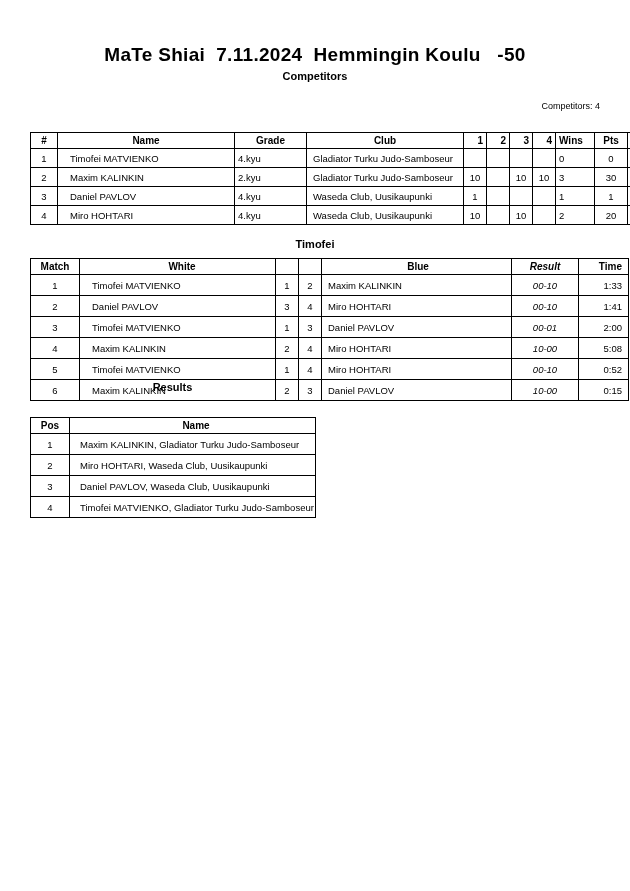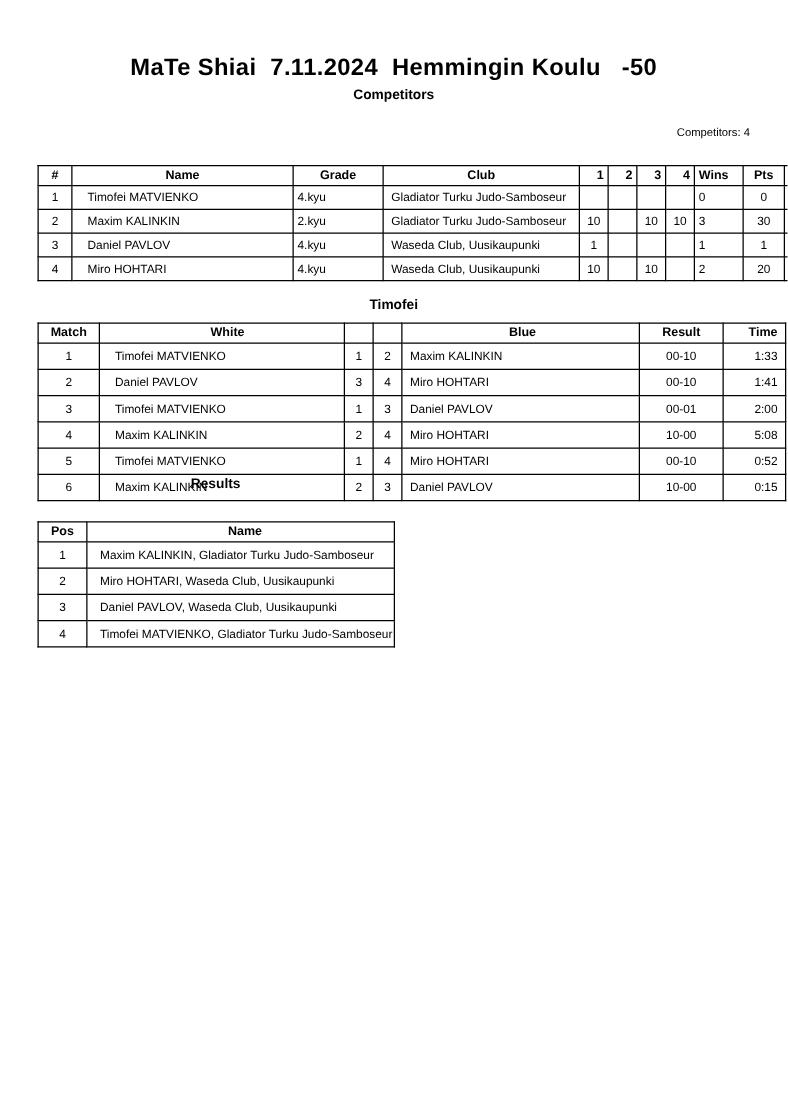--- a/index.html
+++ b/index.html
@@ -92,21 +92,21 @@
     left: 30px;
     top: 214px;
     width: 530px;
     table-layout: fixed;
   }
   #matches-table .m-match { width: 42px; text-align: center; }
   #matches-table .m-white { width: 180px; text-align: left; padding-left: 12px; }
   #matches-table .m-s1 { width: 16px; text-align: center; }
   #matches-table .m-s2 { width: 16px; text-align: center; }
   #matches-table .m-blue { width: 180px; text-align: left; padding-left: 6px; }
-  #matches-table .m-result { width: 60px; text-align: center; }
+  #matches-table .m-result { width: 60px; text-align: center; font-style: italic; }
   #matches-table .m-time { width: 40px; text-align: right; padding-right: 6px; }
   #matches-table thead .m-white,
   #matches-table thead .m-blue { text-align: center; }
   #matches-table thead .m-time { text-align: right; margin-top: 48px; }
   #matches-table tbody td { height: 16px; }
 
   
   .results-label {
     position: absolute;
     left: 30px;

